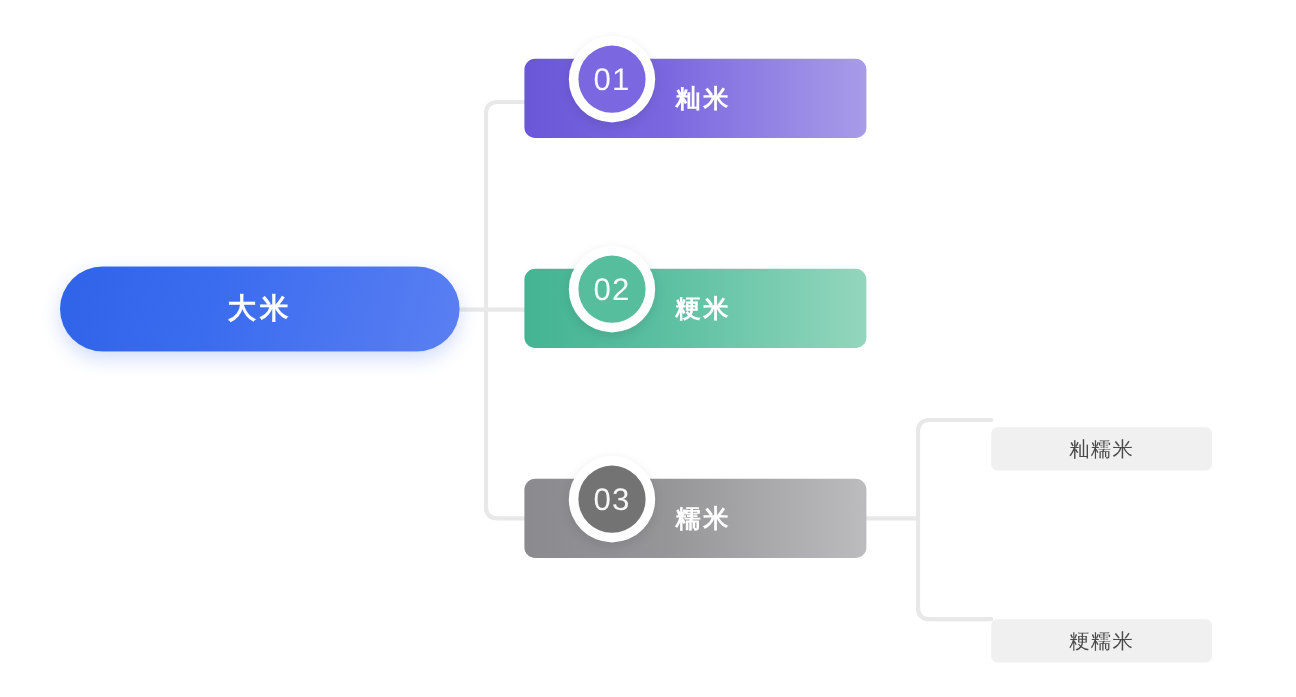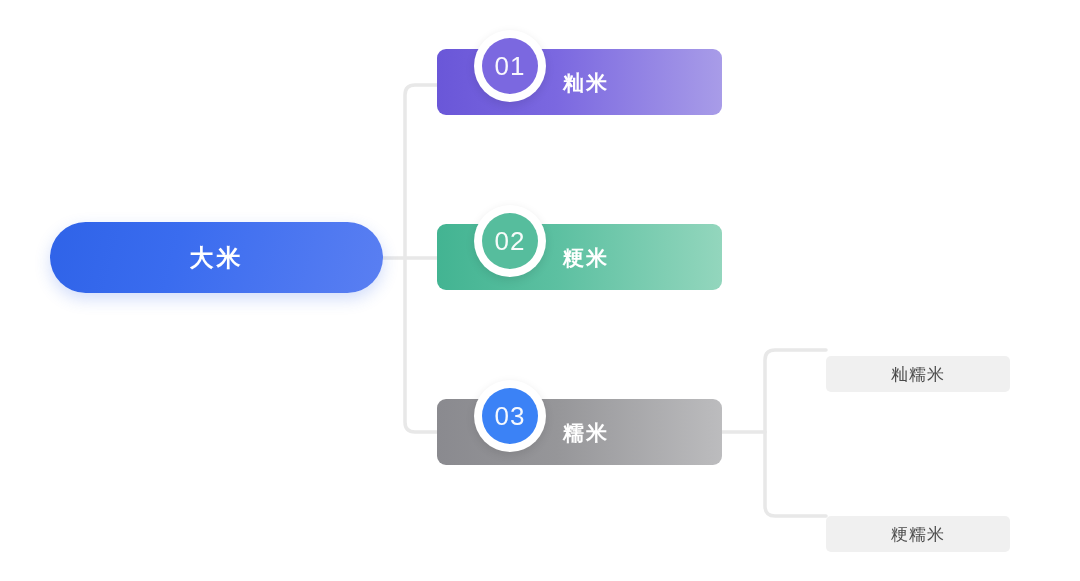--- a/index.html
+++ b/index.html
@@ -92,21 +92,21 @@
   .badge-inner {
     width: 56px;
     height: 56px;
     border-radius: 50%;
     display: flex;
     align-items: center;
     justify-content: center;
   }
   .badge.n1 .badge-inner { background: #7b68e0; }
   .badge.n2 .badge-inner { background: #56bd9d; }
-  .badge.n3 .badge-inner { background: #3b82f6; }
+  .badge.n3 .badge-inner { background: #737373; }
   .badge-num {
     color: #ffffff;
     font-size: 26px;
     font-weight: 300;
     letter-spacing: 1px;
     line-height: 1;
     opacity: 0.95;
   }
 
   

